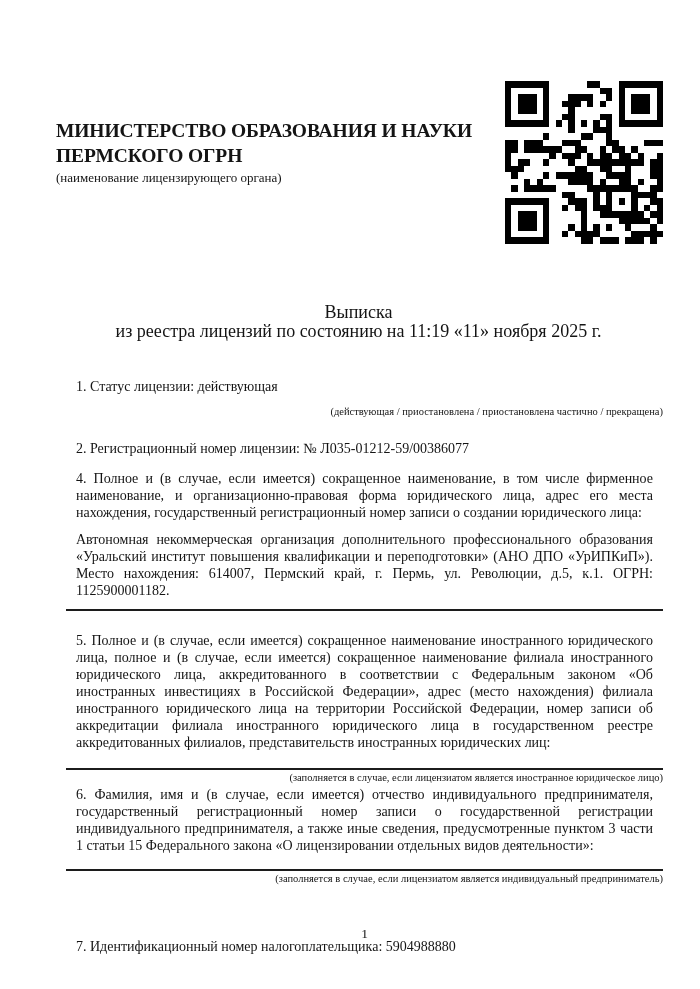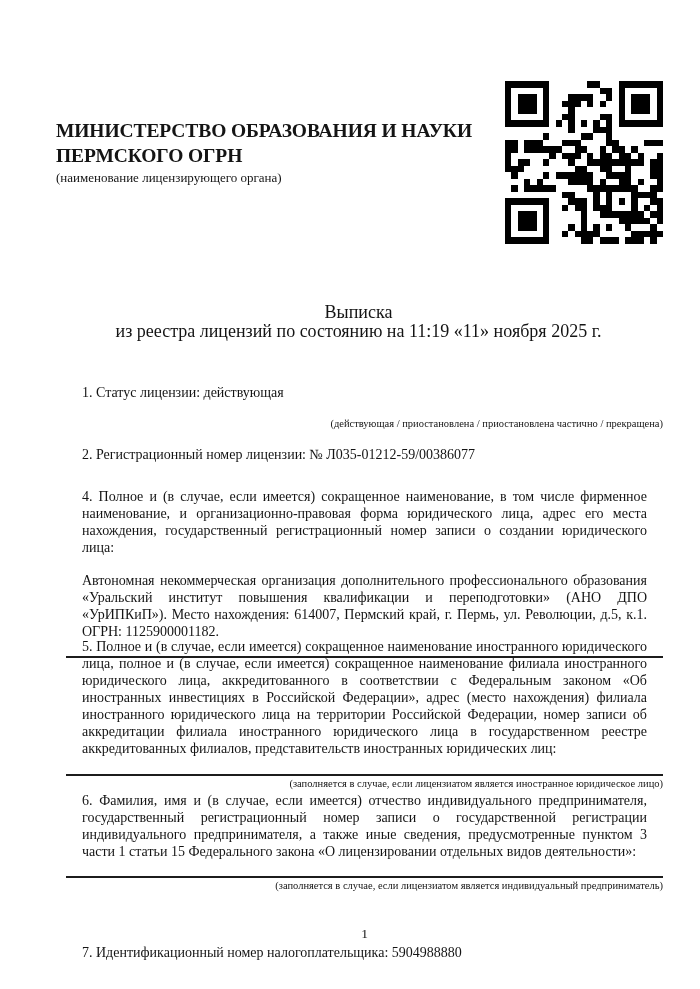--- a/index.html
+++ b/index.html
@@ -57,37 +57,37 @@
     line-height: 19px;
   }
 
   
   .item {
     left: 66px;
     width: 597px;
     font-size: 14px;
     line-height: 17px;
   }
-  .item p { margin: 16px; font-family: Liberation Serif, serif; }
+  .item p { margin: 10px; font-family: Liberation Serif, serif; }
   .just { text-align: justify; }
   .fill-caption {
     font-size: 10.5px;
     line-height: 13px;
     text-align: right;
     margin-top: 1px;
   }
   .rule {
     height: 0;
     border-top: 2px solid #1c1c1c;
   }
   #item-1 { top: 368px; }
   #item-1 .fill-caption { margin-top: 2px; }
   #item-2 { top: 430px; }
   #item-3 { top: 450px; }
-  #item-4 { top: 472px; }
+  #item-4 { top: 460px; }
   #item-4 .rule { margin-top: 1px; }
   #item-5 { top: 622px; }
   #item-5 .rule { margin-top: 17px; }
   #item-6 { top: 776px; }
   #item-6 .rule { margin-top: 15px; }
   #item-7 { top: 928px; }
 
   .page-number {
     top: 925px;
     left: 66px;

